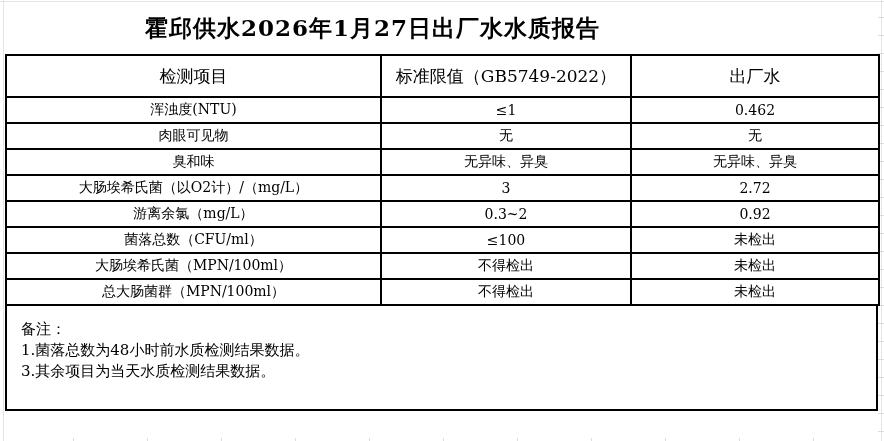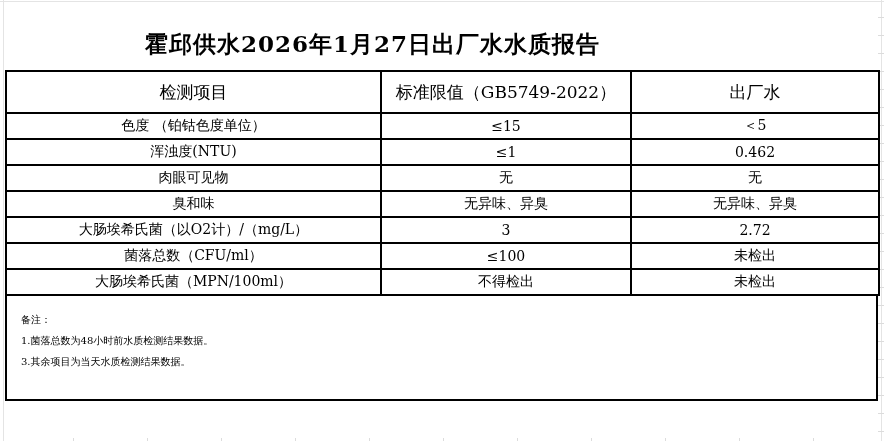--- a/index.html
+++ b/index.html
@@ -21,21 +21,21 @@
     position:absolute; left:0; top:438px; width:884px; height:3px;
     background: repeating-linear-gradient(to right, transparent 0 73px, #dcdcdc 73px 74px);
   }
   .grid-right-ticks {
     position:absolute; left:878px; top:0; width:6px; height:441px;
     background: repeating-linear-gradient(to bottom, transparent 0 17px, #dcdcdc 17px 18px);
   }
   .sheet {
     position: absolute;
     left: 5px;
-    top: 18px;
+    top: 2px;
     width: 735px;
     background: #ffffff;
   }
   .title {
     height: 52px;
     display: flex;
     align-items: center;
     justify-content: center;
     font-size: 23px;
     font-weight: bold;
@@ -65,21 +65,21 @@
     font-size: 14px;
     height: 24px;
   }
   .notes {
     box-sizing: border-box;
     width: 873px;
     height: 107px;
     margin-top: -2px;
     border: 2px solid #000000;
     padding: 13px 5px 0 14px;
-    font-size: 10px;
+    font-size: 15px;
     line-height: 21px;
   }
   .notes div { white-space: nowrap; }
 </style>
 </head>
 <body>
 
 <div class="grid-top"></div>
 <div class="grid-left"></div>
 <div class="grid-right"></div>
@@ -98,51 +98,56 @@
     </colgroup>
     <thead>
       <tr>
         <th>检测项目</th>
         <th>标准限值（GB5749-2022）</th>
         <th>出厂水</th>
       </tr>
     </thead>
     <tbody>
       <tr>
-        <td>色度 （铂钴色度单位）</td>
-        <td>≤15</td>
-        <td>＜5</td>
-      </tr>
-      <tr>
         <td>浑浊度(NTU)</td>
         <td>≤1</td>
         <td>0.462</td>
       </tr>
       <tr>
         <td>肉眼可见物</td>
         <td>无</td>
         <td>无</td>
       </tr>
       <tr>
         <td>臭和味</td>
         <td>无异味、异臭</td>
         <td>无异味、异臭</td>
       </tr>
       <tr>
         <td>大肠埃希氏菌（以O2计）/（mg/L）</td>
         <td>3</td>
         <td>2.72</td>
       </tr>
       <tr>
+        <td>游离余氯（mg/L）</td>
+        <td>0.3~2</td>
+        <td>0.92</td>
+      </tr>
+      <tr>
         <td>菌落总数（CFU/ml）</td>
         <td>≤100</td>
         <td>未检出</td>
       </tr>
       <tr>
         <td>大肠埃希氏菌（MPN/100ml）</td>
+        <td>不得检出</td>
+        <td>未检出</td>
+      </tr>
+      <tr>
+        <td>总大肠菌群（MPN/100ml）</td>
         <td>不得检出</td>
         <td>未检出</td>
       </tr>
     </tbody>
   </table>
 
   <div class="notes">
     <div>备注：</div>
     <div>1.菌落总数为48小时前水质检测结果数据。</div>
     <div>3.其余项目为当天水质检测结果数据。</div>

